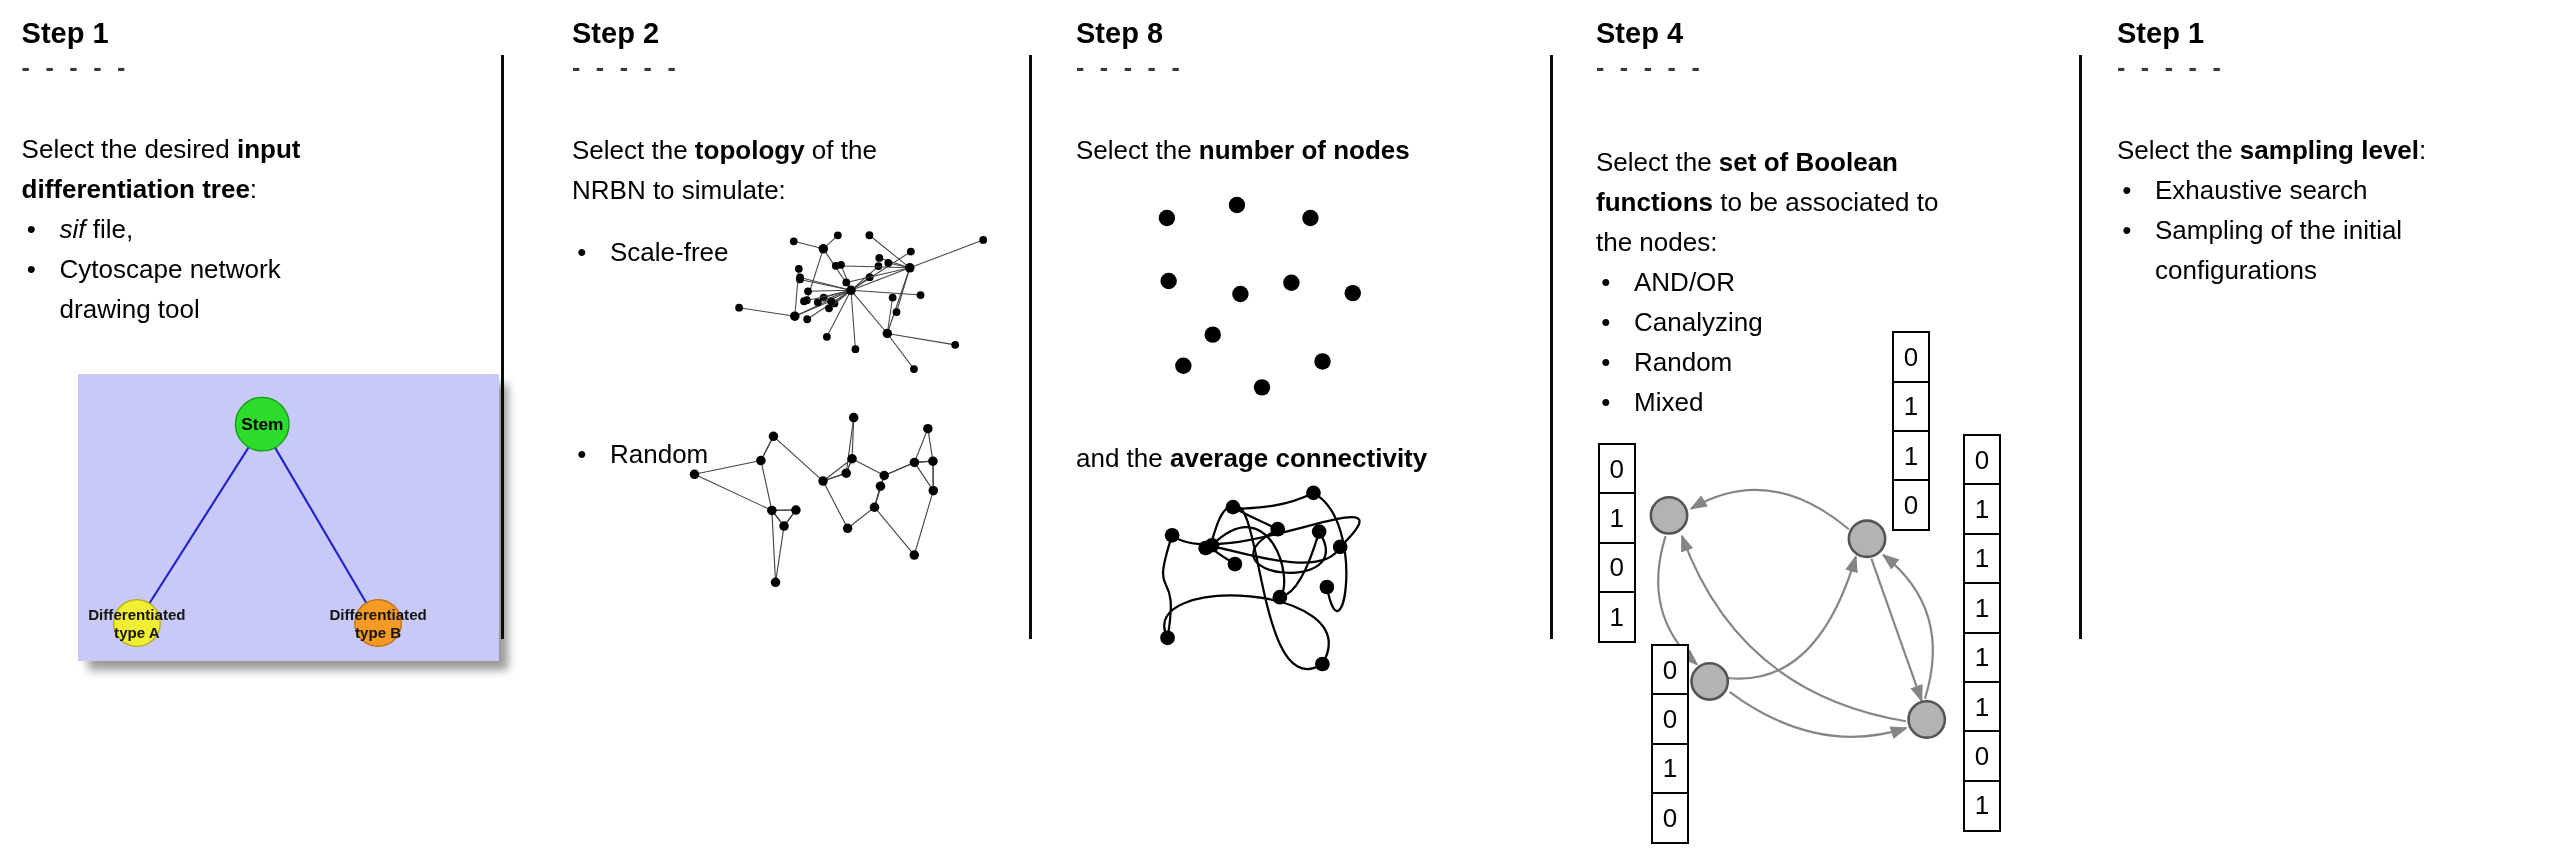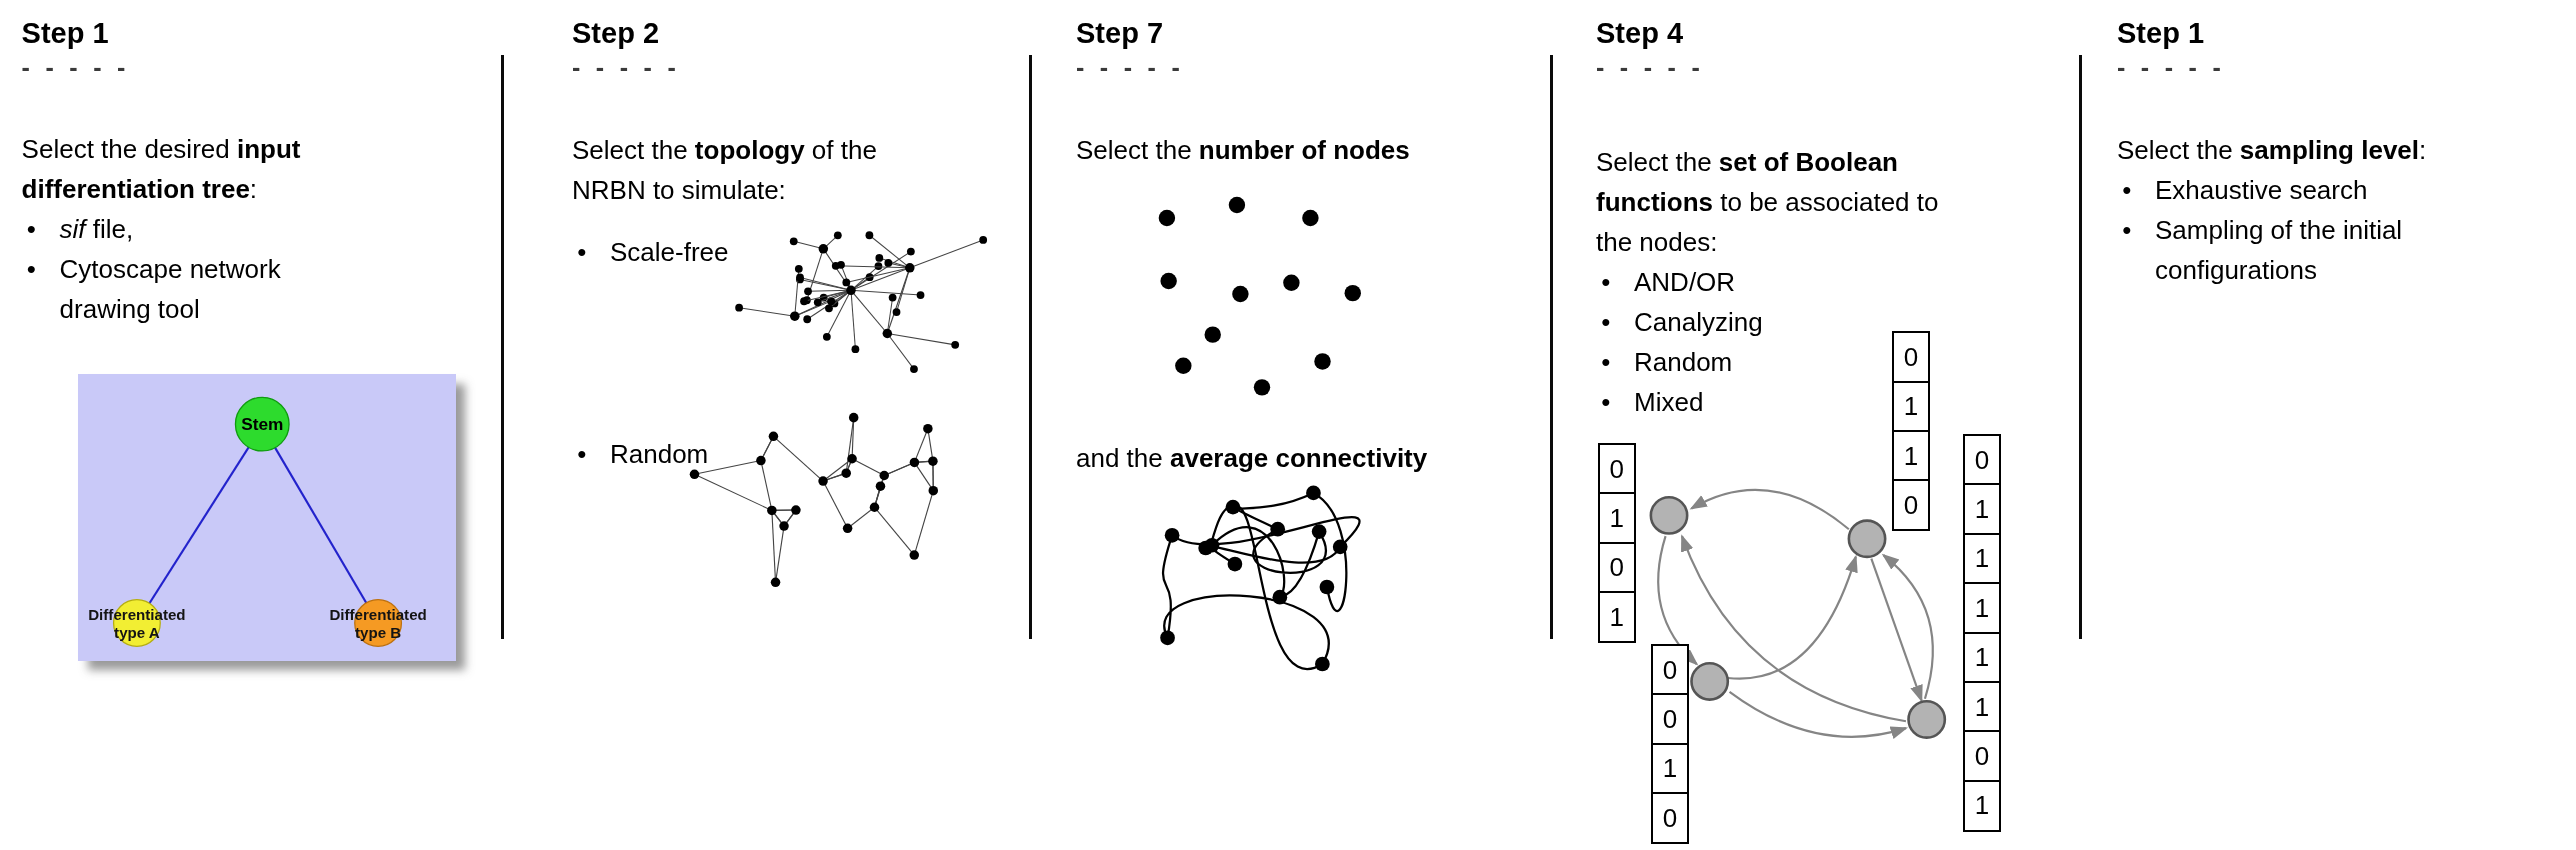--- a/index.html
+++ b/index.html
@@ -12,21 +12,21 @@
   .step-title{position:absolute;top:4px;left:0;font-size:29px;font-weight:700;}
   .dashes{position:absolute;top:40px;left:0;font-size:25px;font-weight:700;letter-spacing:4.3px;color:#3a3a3a;}
   .blk{position:absolute;left:0;font-size:26px;line-height:40px;}
   .b{font-weight:700;}
   .nowrap{white-space:nowrap;}
   .brow{display:flex;align-items:flex-start;}
   .bmark{flex:none;width:38px;padding-left:5.2px;box-sizing:border-box;}
   .btxt{flex:1;}
   i{font-style:italic;}
   .vdiv{position:absolute;top:55px;width:2.6px;height:584px;background:#0a0a0a;}
-  .tree{position:absolute;left:56px;top:361px;width:378px;height:287px;
+  .tree{position:absolute;left:56px;top:361px;width:421px;height:287px;
         box-shadow:10.4px 10.4px 8.7px rgba(70,70,70,0.55);}
   .tlabel{font:700 20px "Liberation Sans",sans-serif;text-anchor:middle;fill:#000;}
   .tsmall{font:700 17.5px "Liberation Sans",sans-serif;text-anchor:middle;fill:#141414;}
   svg{display:block;}
   .net-svg{position:absolute;}
   .bn-wrap{position:absolute;left:0;top:307px;width:472px;height:543px;}
   .bn-svg{position:absolute;left:0;top:0;}
   .btable{position:absolute;}
   .bcell{width:38px;height:52px;margin-top:-2.6px;border:2.6px solid #000;background:#fff;
          display:flex;align-items:center;justify-content:center;font-size:26px;box-sizing:border-box;}
@@ -223,21 +223,21 @@
       <circle cx="236.15292996075004" cy="96.3015771182254" r="5.5" fill="#000"></circle>
       <circle cx="114.70799473300576" cy="207.58093159552664" r="5.5" fill="#000"></circle>
       <circle cx="138.29154725465924" cy="123.8936048457399" r="5.5" fill="#000"></circle>
       <circle cx="291.0040969904512" cy="29.740577842108905" r="5.5" fill="#000"></circle>
     </svg>
 </section>
 
 <div class="vdiv" style="left:1029px;"></div>
 
 <section class="col" style="left:1076px;width:472px;">
-  <div class="step-title">Step 7</div>
+  <div class="step-title">Step 8</div>
   <div class="dashes">- - - - -</div>
 
   <div class="blk nowrap" style="top:117px;"><span>Select the </span><span class="b">number of nodes</span><span></span></div>
 
   <svg id="dots-svg" class="net-svg" style="left:70px;top:179px;" width="232" height="204" viewBox="0 0 268 236">
       <circle cx="24" cy="30" r="9.5" fill="#000"></circle>
       <circle cx="105" cy="15" r="9.5" fill="#000"></circle>
       <circle cx="190" cy="30" r="9.5" fill="#000"></circle>
       <circle cx="26" cy="103" r="9.5" fill="#000"></circle>
       <circle cx="109" cy="118" r="9.5" fill="#000"></circle>

